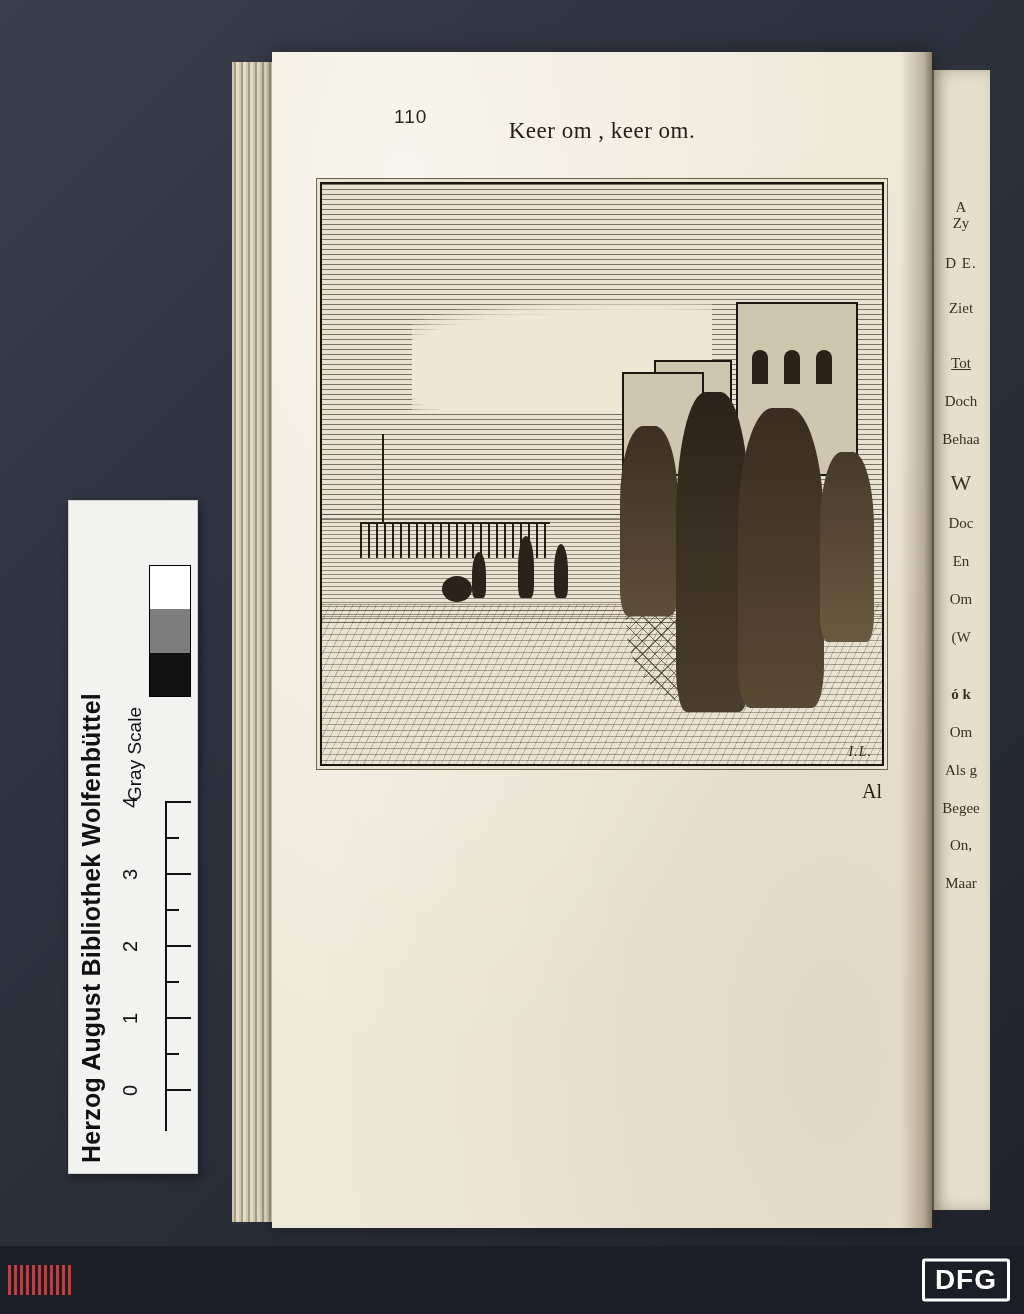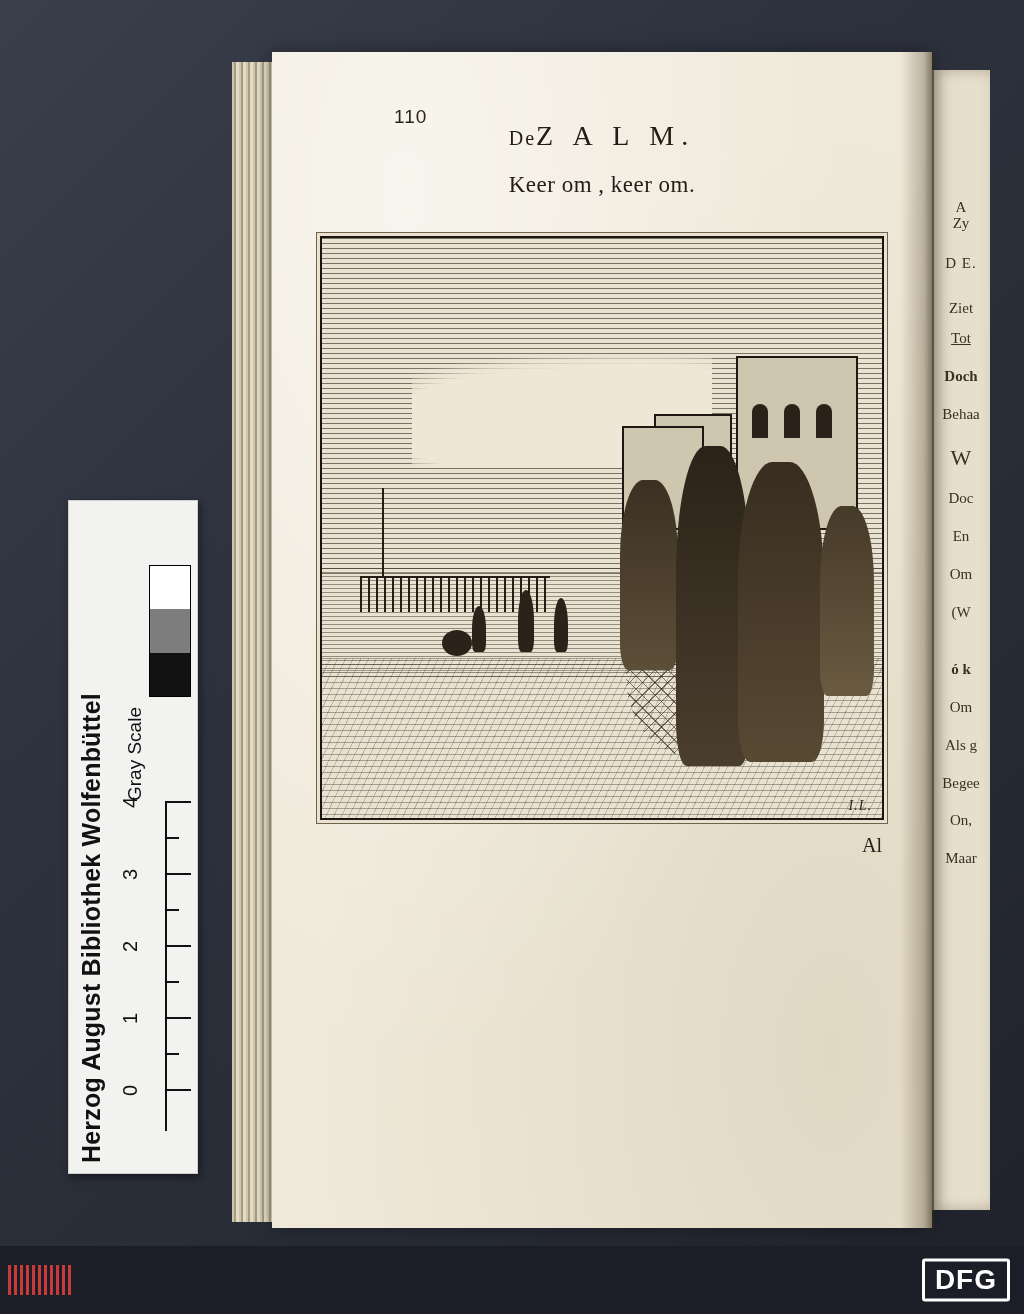--- a/index.html
+++ b/index.html
@@ -408,22 +408,22 @@
 
 <div class="book">
   <div class="page-edge"></div>
 
   <div class="next-page">
     <div style="padding-top:130px;">
       <div class="np-line">A</div>
       <div class="np-line">Zy</div>
       <div class="np-line np-big" style="margin-top:24px;">D E.</div>
       <div class="np-line" style="margin-top:30px;">Ziet</div>
-      <div class="np-line" style="margin-top:14px;text-decoration:underline;">Tot</div>
-      <div class="np-line" style="margin-top:22px;font-weight:bold;">Doch</div>
+      <div class="np-line" style="margin-top:39px;text-decoration:underline;">Tot</div>
+      <div class="np-line" style="margin-top:22px;">Doch</div>
       <div class="np-line" style="margin-top:22px;">Behaa</div>
       <div class="np-line" style="margin-top:24px;font-size:22px;">W</div>
       <div class="np-line" style="margin-top:22px;">Doc</div>
       <div class="np-line" style="margin-top:22px;">En</div>
       <div class="np-line" style="margin-top:22px;">Om</div>
       <div class="np-line" style="margin-top:22px;">(W</div>
       <div class="np-line" style="margin-top:42px;font-weight:bold;">ó k</div>
       <div class="np-line" style="margin-top:22px;">Om</div>
       <div class="np-line" style="margin-top:22px;">Als g</div>
       <div class="np-line" style="margin-top:22px;">Begee</div>
@@ -433,23 +433,20 @@
   </div>
 
   <div class="page">
     <div class="gutter"></div>
 
     <div class="page-inner">
 
       <div class="folio">110</div>
 
 
-      <div class="subhead">
-        <span class="small">De</span><span>Z A L M.</span>
-      </div>
 
       <div class="motto">Keer om ,  keer om.</div>
 
       <div class="ghost">Ond'ren stilt en ghewenschte toeverlaet: al en twijffelt niet, en wacht en treckt u behoud</div>
 
       <div class="plate">
         <div class="sky"></div>
         <div class="clouds"></div>
 
         <div class="bldg b1">

